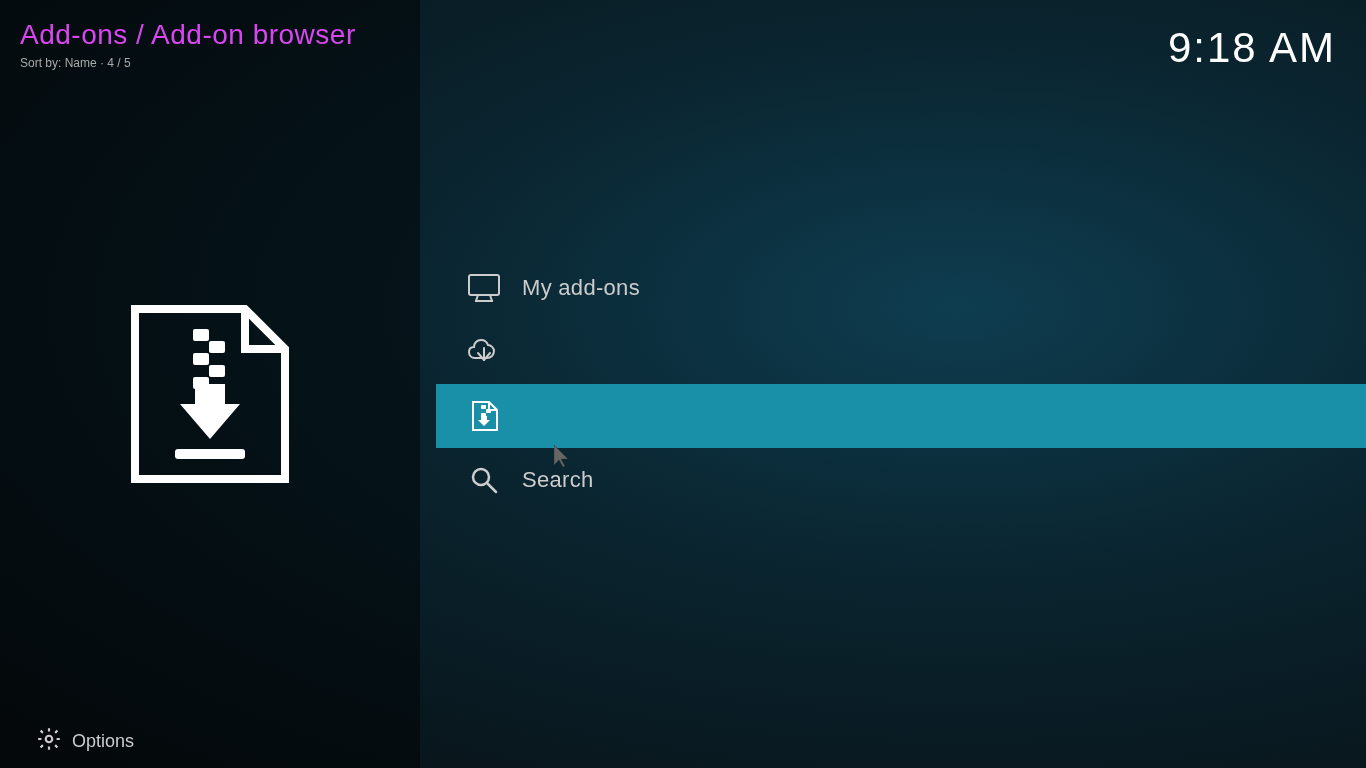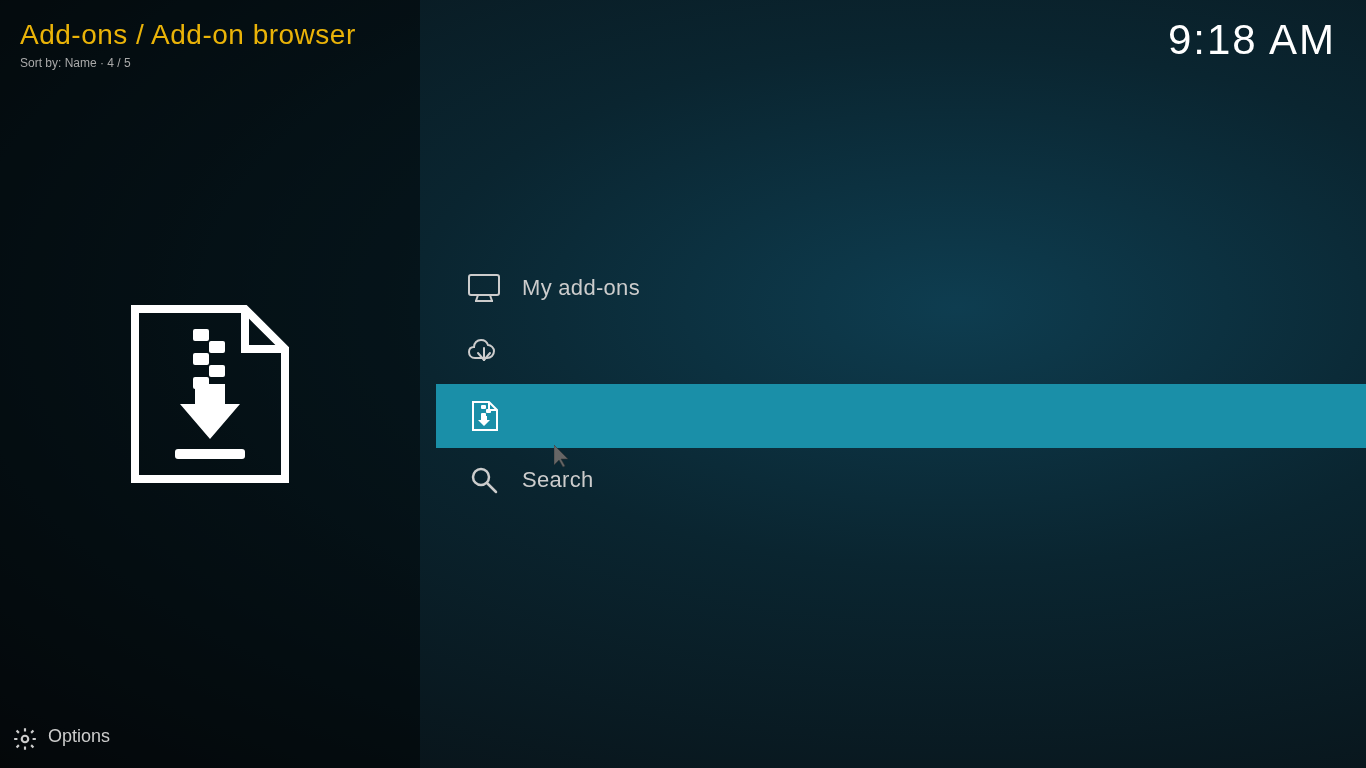--- a/index.html
+++ b/index.html
@@ -35,21 +35,21 @@
       align-items: flex-start;
     }
 
     .header-area {
       padding: 18px 24px 8px 20px;
     }
 
     .page-title {
       font-size: 28px;
       font-weight: 300;
-      color: #eab308;
+      color: #d946ef;
       letter-spacing: 0.5px;
       line-height: 1.2;
     }
 
     .sort-info {
       font-size: 12px;
       color: #aaaaaa;
       margin-top: 4px;
       font-weight: 300;
     }
@@ -62,23 +62,23 @@
       width: 100%;
     }
 
     
     .addon-icon {
       width: 210px;
       height: 210px;
     }
 
     .options-bar {
-      padding: 16px 12px;
-      display: flex;
-      align-items: flex-start;
+      padding: 16px 36px;
+      display: flex;
+      align-items: flex-end;
       gap: 10px;
     }
 
     .options-gear {
       width: 26px;
       height: 26px;
       color: #ccc;
     }
 
     .options-label {
@@ -142,21 +142,21 @@
     }
 
     .menu-item.active .menu-item-label {
       color: #ffffff;
       font-weight: 400;
     }
 
     
     .clock {
       position: absolute;
-      top: 16px;
+      top: 24px;
       right: 30px;
       font-size: 42px;
       font-weight: 300;
       color: #ffffff;
       letter-spacing: 2px;
       z-index: 2;
     }
 
     
     .cursor {

